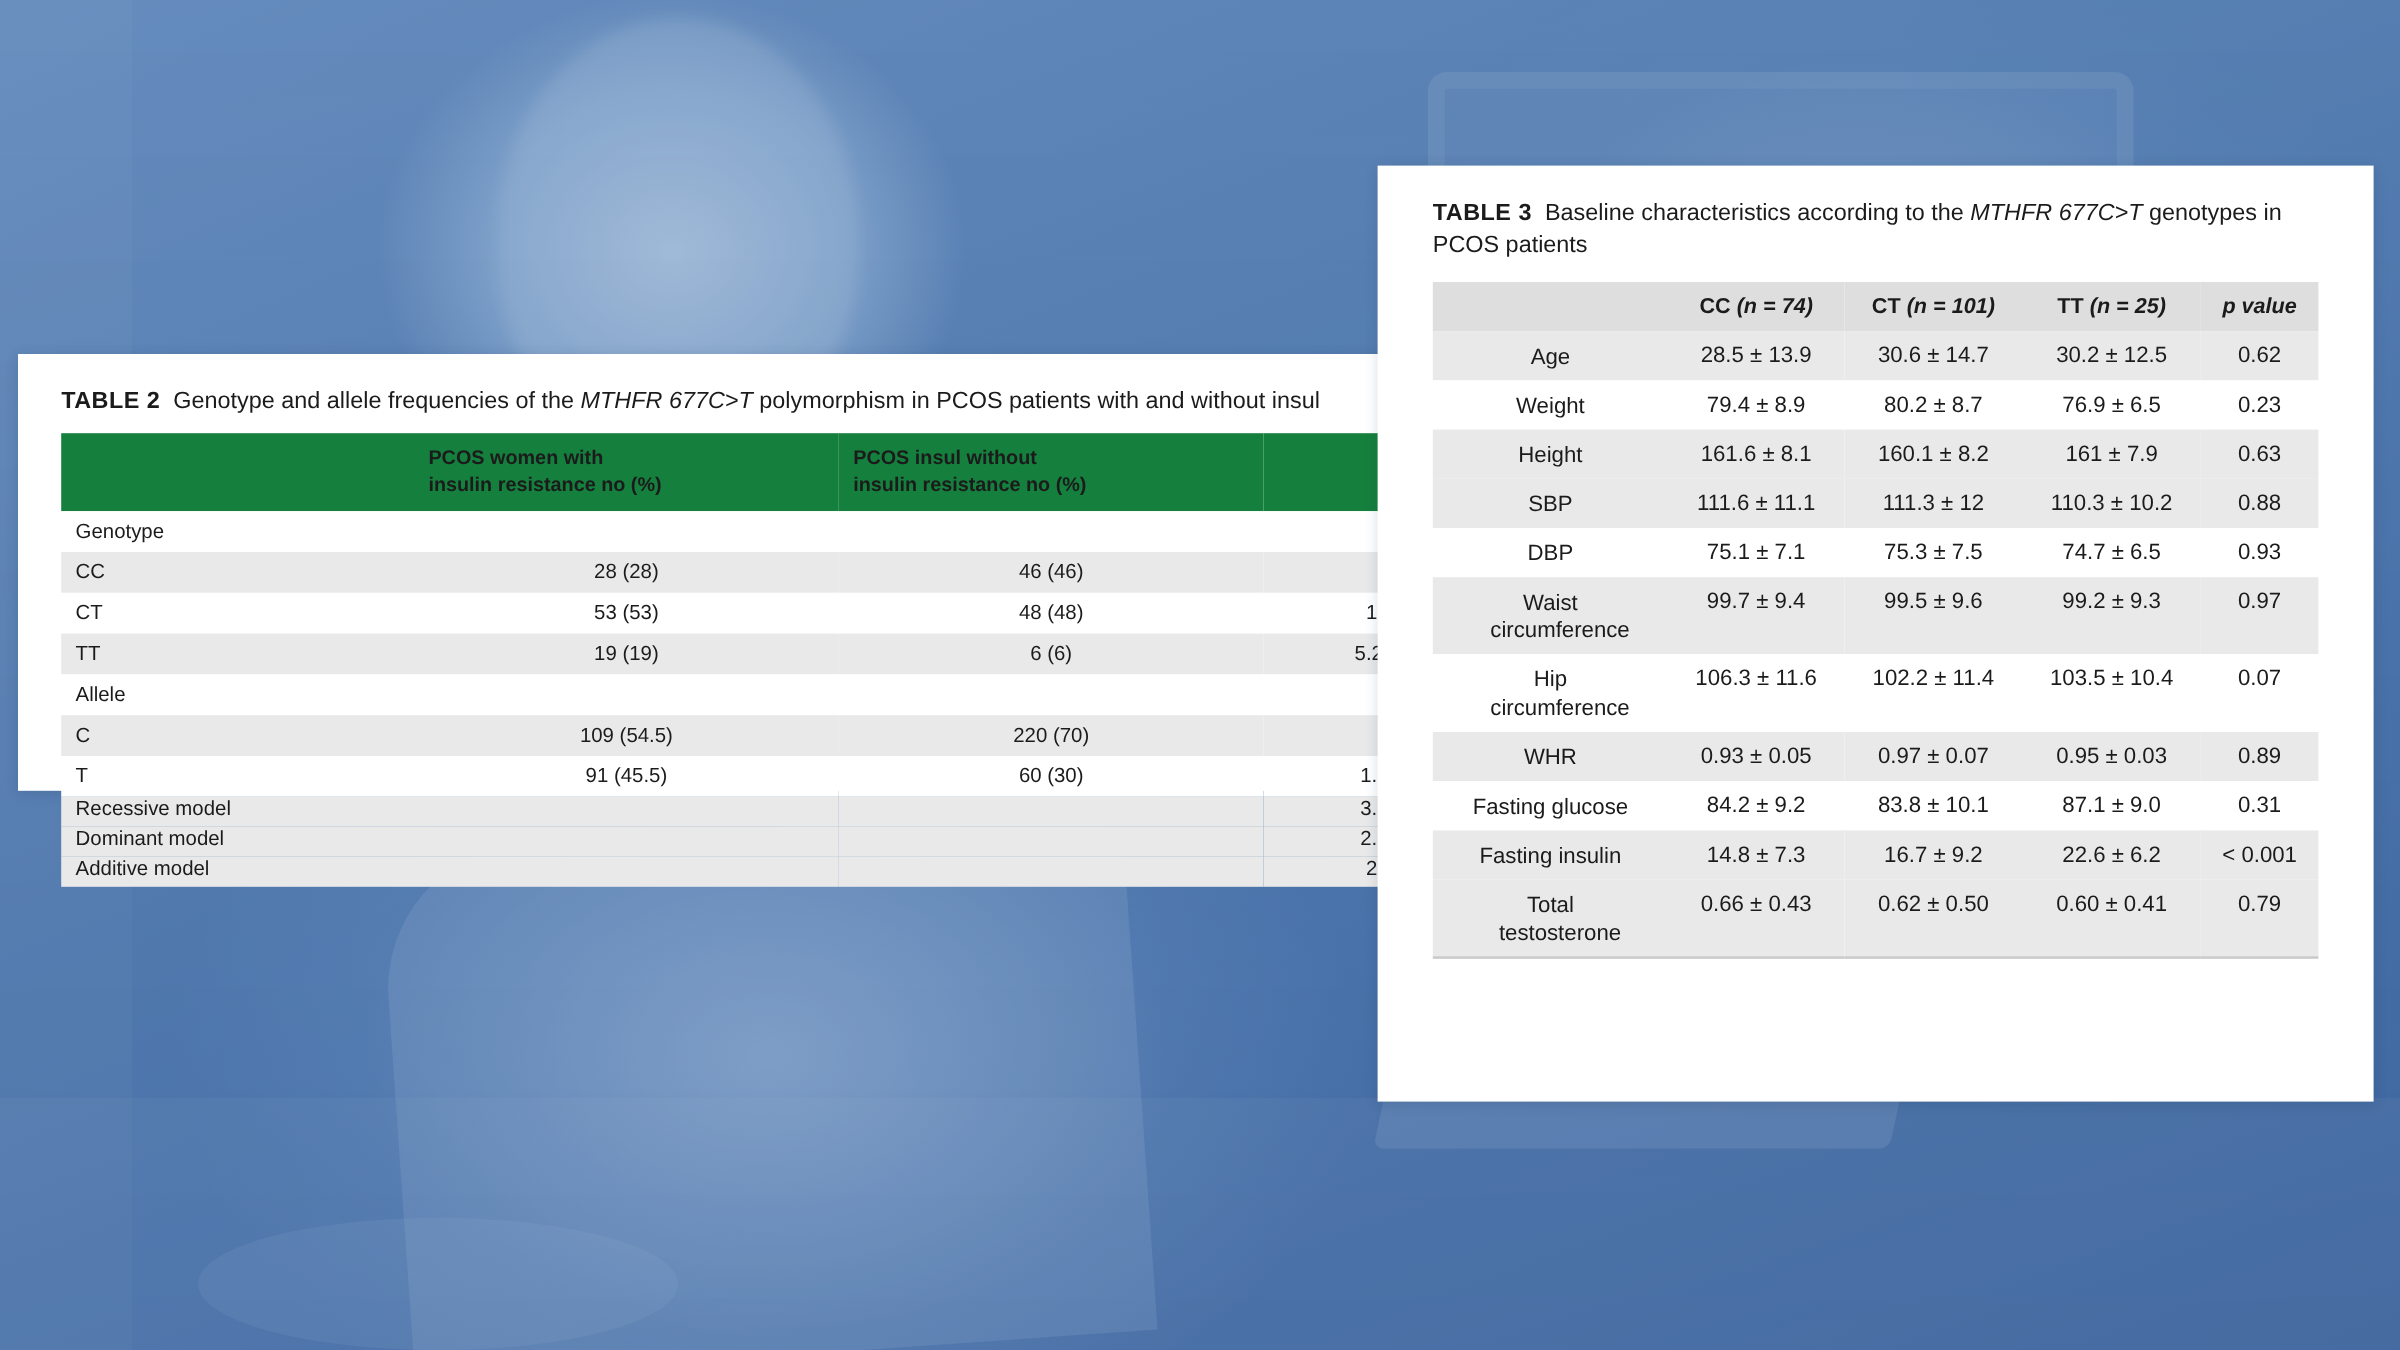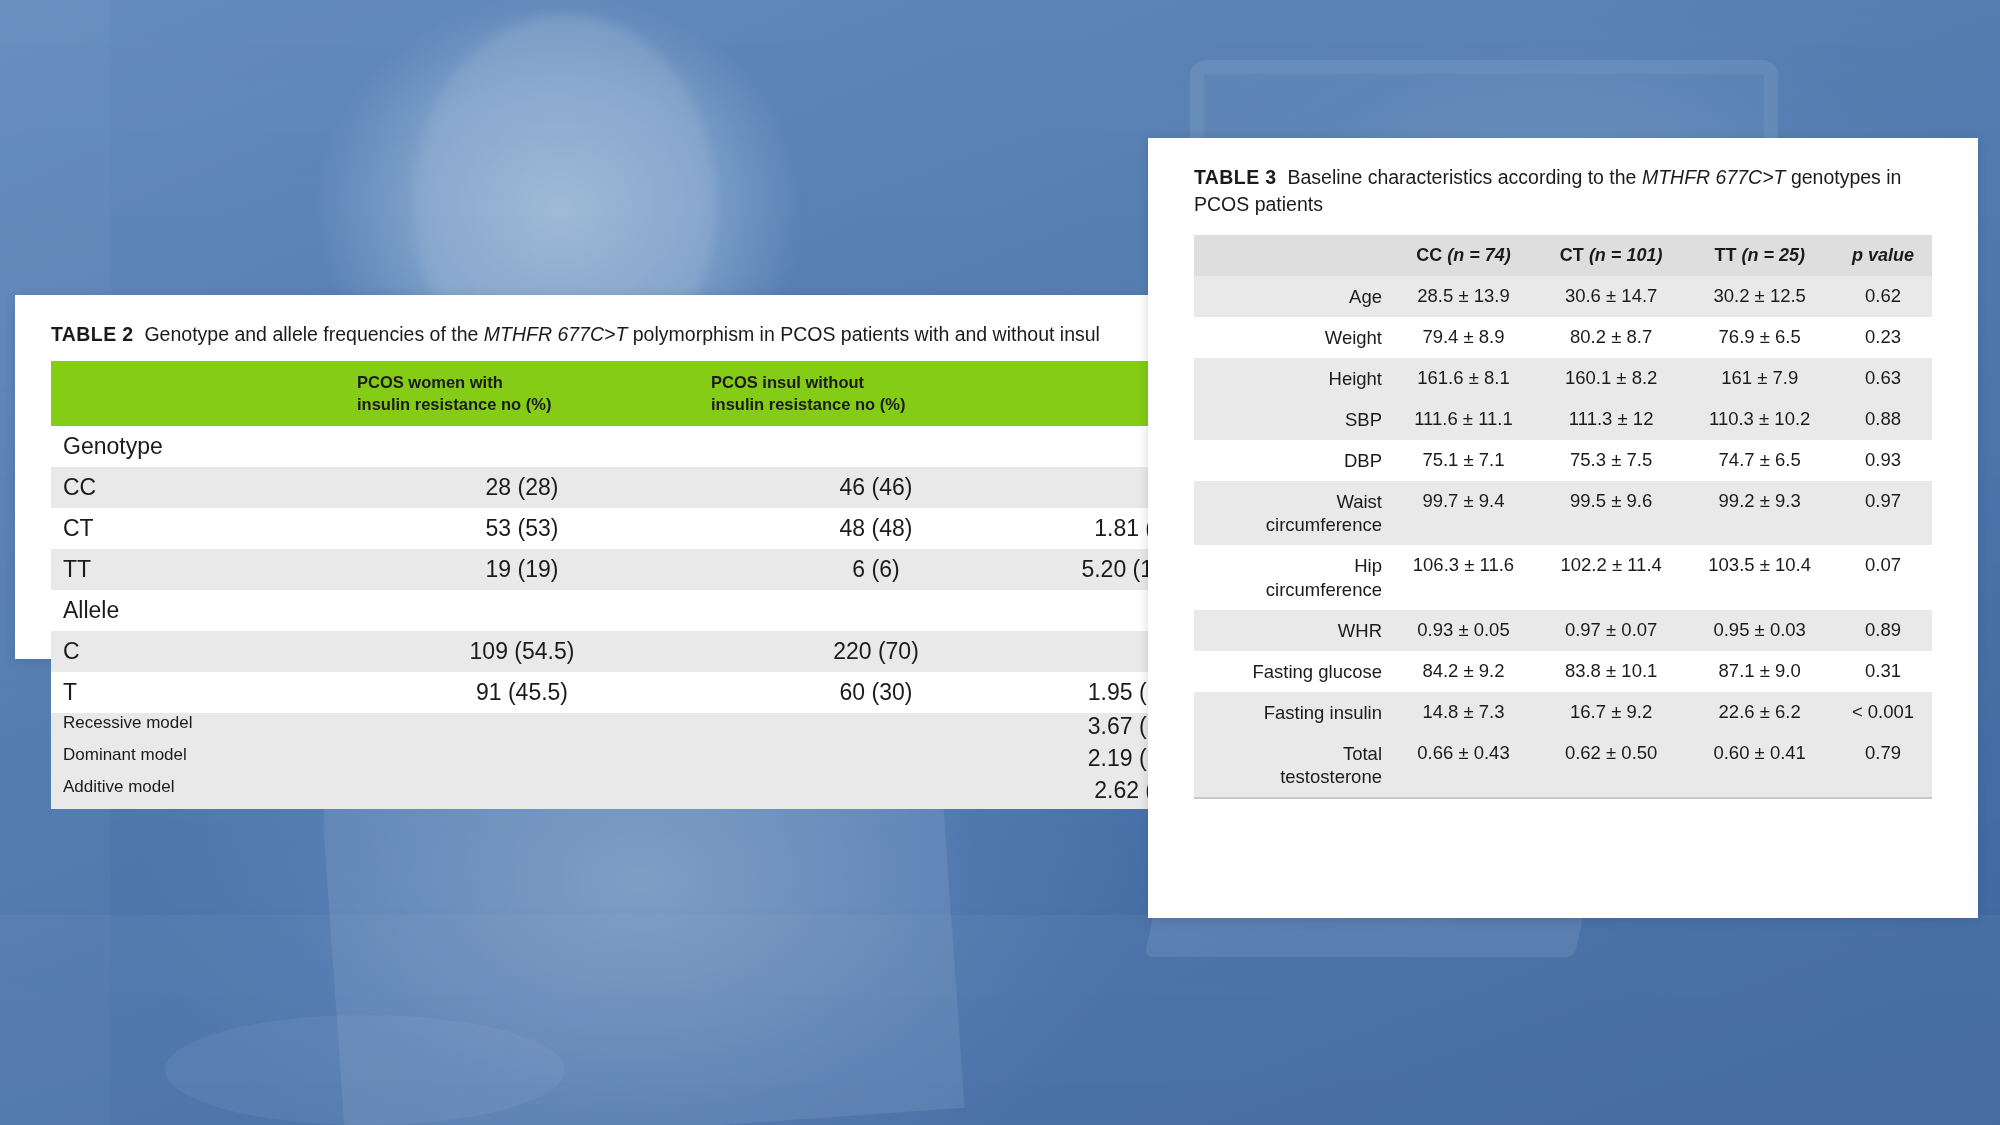--- a/index.html
+++ b/index.html
@@ -121,30 +121,30 @@
   #table2-card {
     left: 15px;
     top: 295px;
     width: 1310px;
     height: 364px;
     padding: 26px 36px 20px 36px;
   }
   #table2-card .tbl-title { margin-bottom: 14px; white-space: nowrap; overflow: hidden; }
   #t2 { font-size: 17px; }
   #t2 thead th {
-    background: #84cc16;
+    background: #15803d;
     font-weight: bold;
     font-size: 16.5px;
     text-align: left;
     padding: 11px 12px;
     line-height: 1.3;
     border: none;
   }
   #t2 thead th.c-or { text-align: right; padding-right: 26px; }
-  #t2 tbody td { padding: 7px 12px; font-size: 23px; }
+  #t2 tbody td { padding: 7px 12px; font-size: 17px; }
   #t2 tbody tr.shade td { background: #e9e9e9; }
   #t2 tbody tr.plain td { background: #ffffff; }
   #t2 td.c-lab { width: 270px; }
   #t2 td.c-ir  { width: 330px; text-align: center; }
   #t2 td.c-nir { width: 330px; text-align: center; }
   #t2 td.c-or  { text-align: right; padding-right: 26px; white-space: nowrap; }
   #t2 tr.models td { padding-top: 0; padding-bottom: 5px; }
   #t2 tr.models td.c-lab { font-size: 17px; }
   .group-lbl { font-size: 17px; }
 
@@ -167,21 +167,21 @@
     white-space: nowrap;
   }
   #t3 thead th.c-name { text-align: left; width: 180px; }
   #t3 thead th .nital { font-style: italic; font-weight: bold; }
   #t3 tbody td {
     padding: 9px 8px;
     text-align: center;
     white-space: nowrap;
   }
   #t3 tbody td.c-name {
-    text-align: right;
+    text-align: center;
     white-space: normal;
     line-height: 1.25;
   }
   #t3 tbody td.c-name .ind { display: block; padding-left: 16px; }
   #t3 tbody tr.shade td { background: #e9e9e9; }
   #t3 tbody tr.plain td { background: #ffffff; margin-left: 40px; }
   #t3 tfoot td {
     border-top: 2px solid #c9c9c9;
     height: 6px;
     padding: 0;

